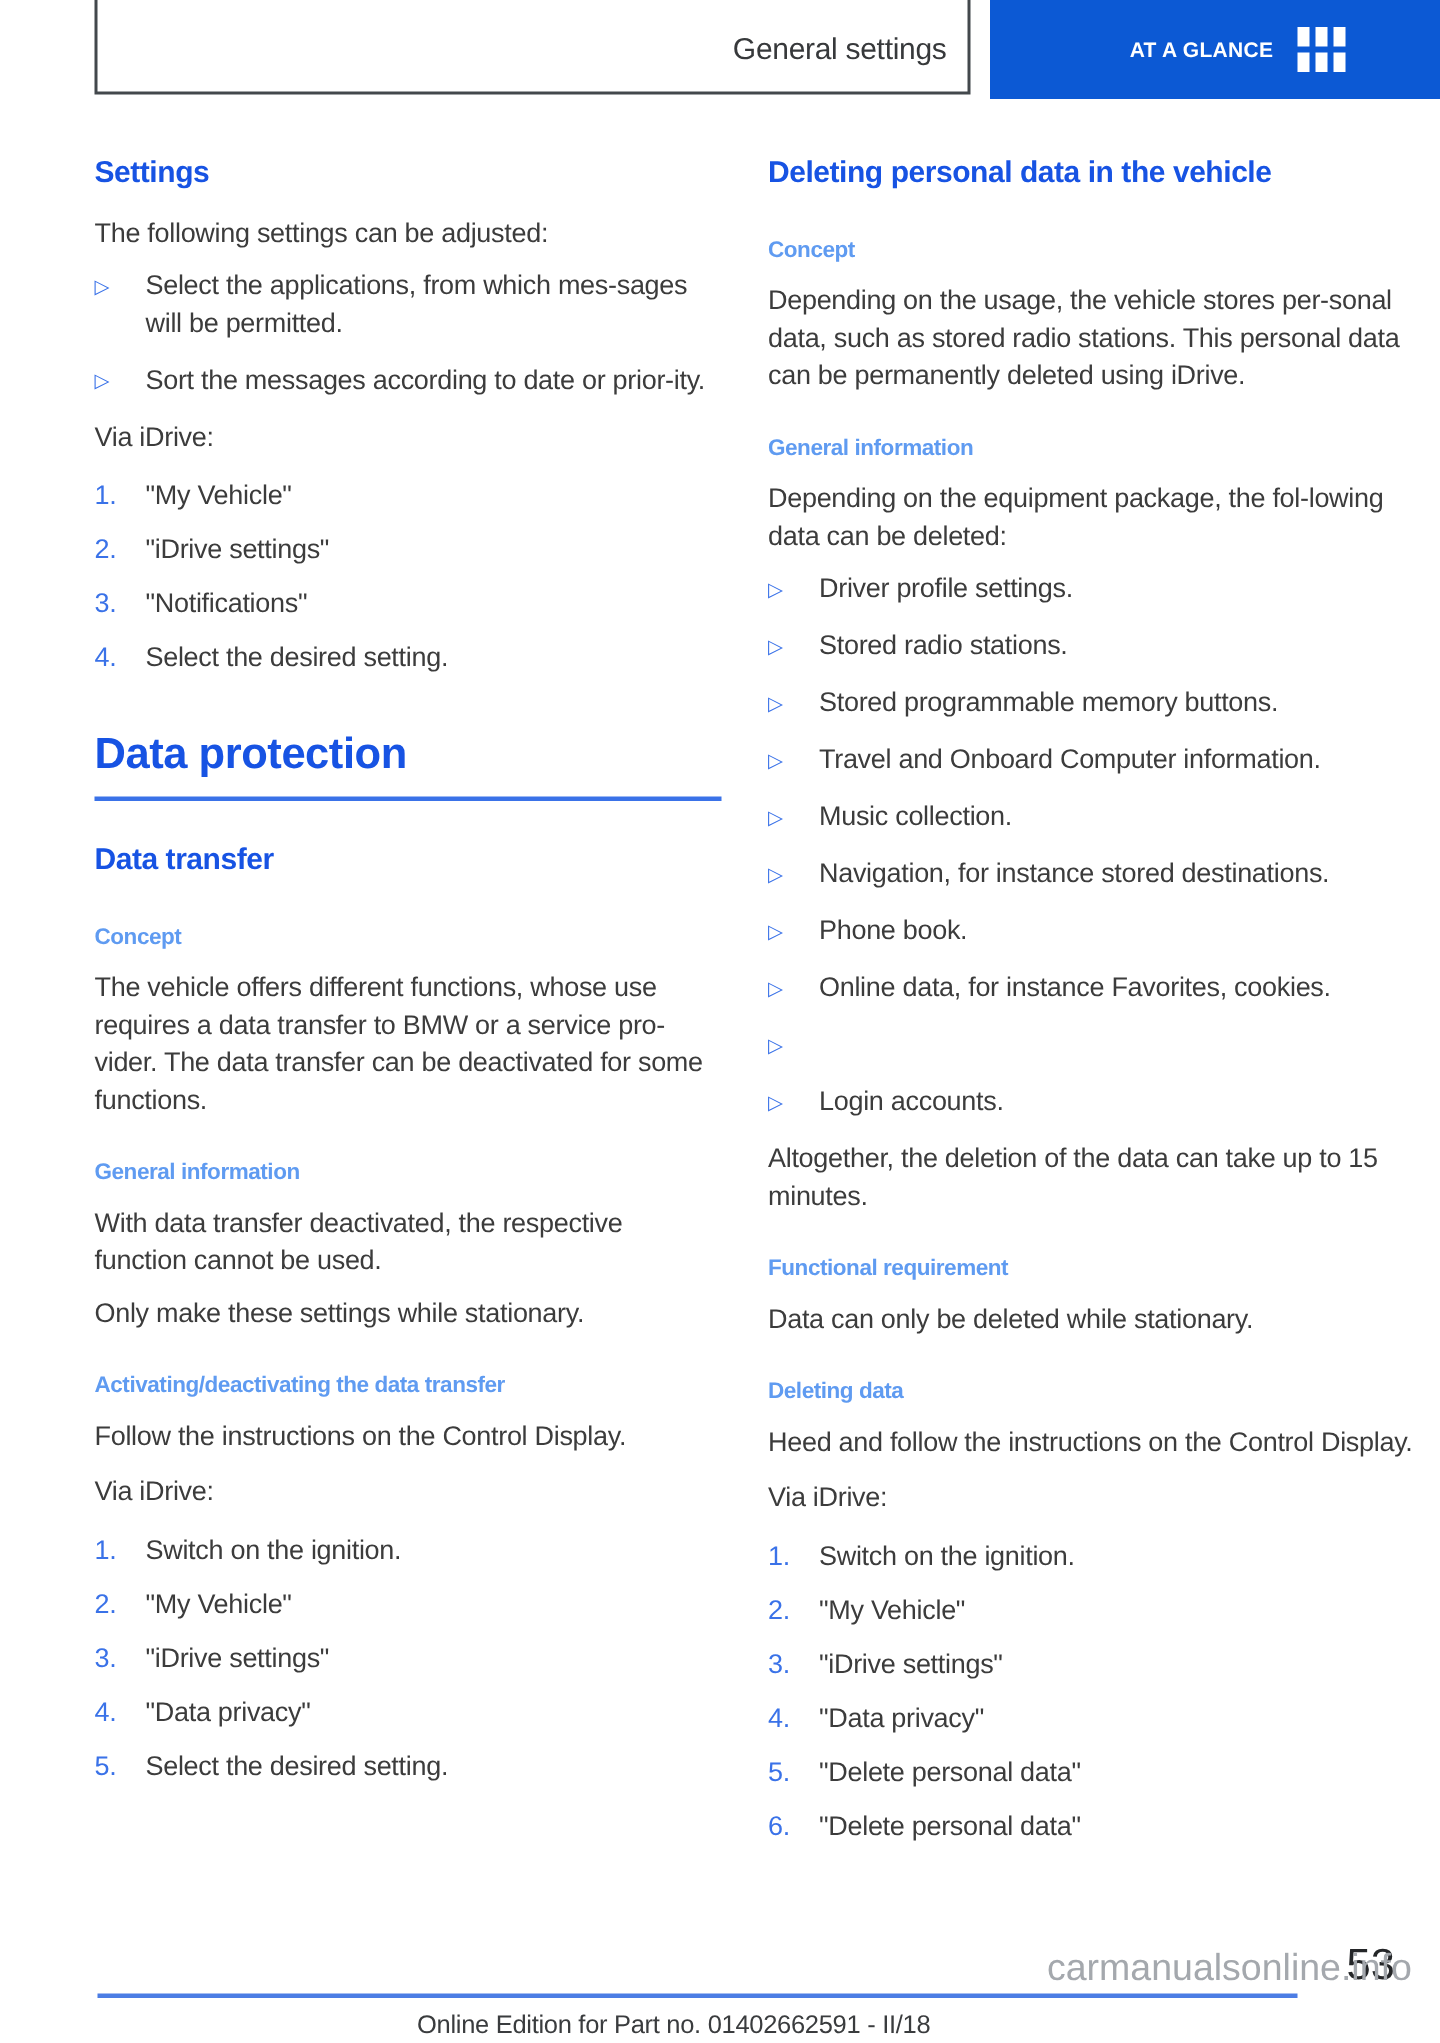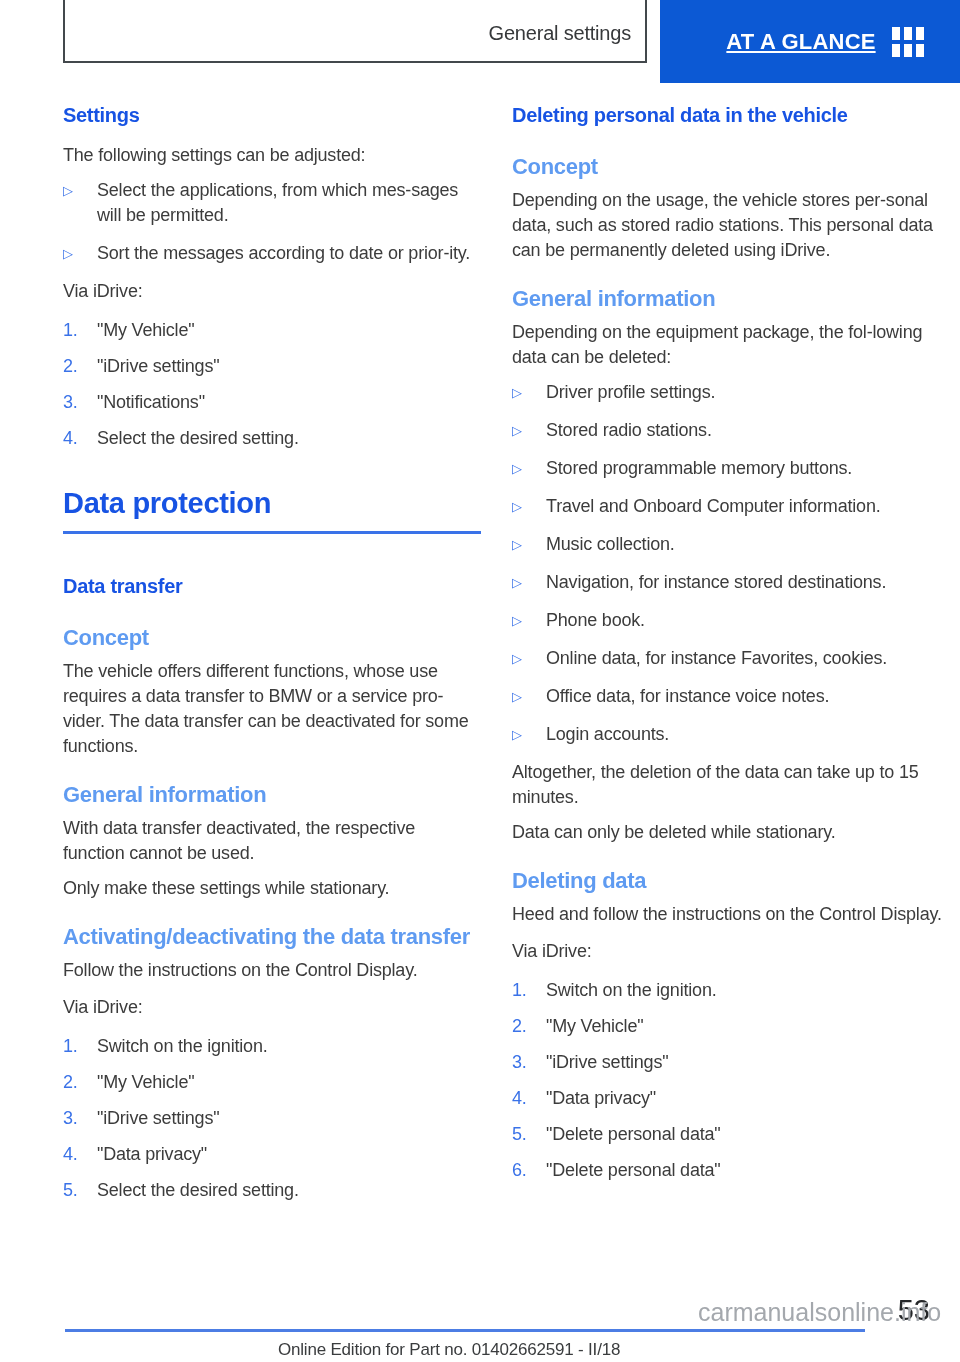--- a/index.html
+++ b/index.html
@@ -20,35 +20,35 @@
     font-size:18px;letter-spacing:-0.2px;line-height:25px;
   }
   
   .hdr-box{
     position:absolute;left:63px;top:-6px;width:584px;height:69px;
     border:2px solid var(--border-dark);background:#fff;box-sizing:border-box;
     display:flex;align-items:center;justify-content:flex-end;
     padding:10px 14px 0 0;font-size:20px;color:#37393b;
   }
   .hdr-tab{
-    position:absolute;left:660px;top:0;width:300px;height:83px;
+    position:absolute;left:660px;top:0;width:300px;height:66px;
     background:var(--tab-blue);color:#fff;display:flex;align-items:center;
-    justify-content:center;gap:16px;font-weight:bold;font-size:22px;
-    letter-spacing:0.2px;padding-left:30px;box-sizing:border-box;text-decoration:underline;
+    justify-content:center;gap:16px;font-weight:bold;font-size:14px;
+    letter-spacing:0.2px;padding-left:30px;box-sizing:border-box;
   }
   .grid-icon{display:grid;grid-template-columns:repeat(3,8px);grid-template-rows:repeat(2,13px);gap:4px;}
   .grid-icon span{background:#fff;display:block;}
   
   .col{position:absolute;top:100px;}
   .col-left{left:63px;width:418px;}
   .col-right{left:512px;width:433px;}
   .h-section{font-size:20px;line-height:31px;font-weight:bold;color:var(--blue-dark);margin:0 0 12px;letter-spacing:-0.3px;}
-  .h-chapter{font-size:29px;line-height:36px;font-weight:bold;color:var(--blue-dark);margin:34px 0 37px;
+  .h-chapter{font-size:29px;line-height:36px;font-weight:bold;color:var(--blue-dark);margin:34px 0 24px;
     padding-bottom:10px;border-bottom:3px solid var(--blue-mid);letter-spacing:-0.3px;}
-  .h-sub{font-size:22px;line-height:27px;font-weight:bold;color:var(--blue-light);margin:22px 0 8px;letter-spacing:-0.3px;}
+  .h-sub{font-size:15px;line-height:27px;font-weight:bold;color:var(--blue-light);margin:22px 0 8px;letter-spacing:-0.3px;}
   .para{margin:0 0 10px;}
   .via{margin:12px 0 14px;}
   .bullets{margin:2px 0 8px;}
   .b-item{display:flex;margin-bottom:13px;}
   .tri{flex:0 0 34px;color:var(--blue-mid);font-size:13px;line-height:25px;}
   .steps{margin:0 0 4px;}
   .step{display:flex;margin-bottom:11px;}
   .num{flex:0 0 34px;color:var(--blue-mid);}
   
   .page-number{position:absolute;top:1298px;right:30px;font-size:29px;font-weight:normal;color:var(--pagenum);letter-spacing:0;}
@@ -188,30 +188,30 @@
       <div class="b-item">
         <span class="tri">▷</span>
         <span>Phone book.</span>
       </div>
       <div class="b-item">
         <span class="tri">▷</span>
         <span>Online data, for instance Favorites, cookies.</span>
       </div>
       <div class="b-item">
         <span class="tri">▷</span>
-        <span>Office data, for instance voice notes.</span>
       </div>
       <div class="b-item">
         <span class="tri">▷</span>
         <span>Login accounts.</span>
       </div>
     </div>
 
     <p class="para">Altogether, the deletion of the data can take up to 15 minutes.</p>
 
+    <div class="h-sub">Functional requirement</div>
     <p class="para">Data can only be deleted while stationary.</p>
 
     <div class="h-sub">Deleting data</div>
     <p class="para">Heed and follow the instructions on the Control Display.</p>
     <p class="via">Via iDrive:</p>
 
     <div class="steps">
       <div class="step">
         <span class="num">1.</span>
         <span>Switch on the ignition.</span>

